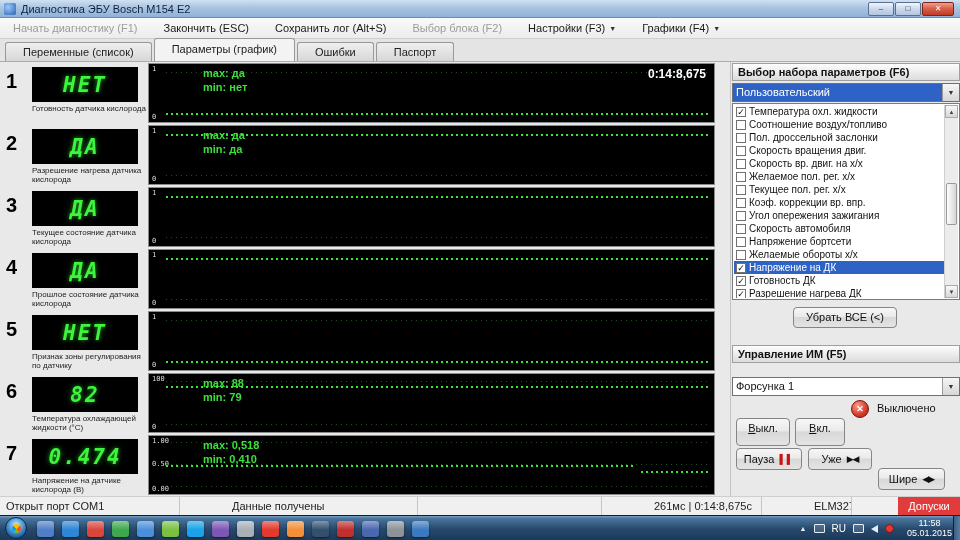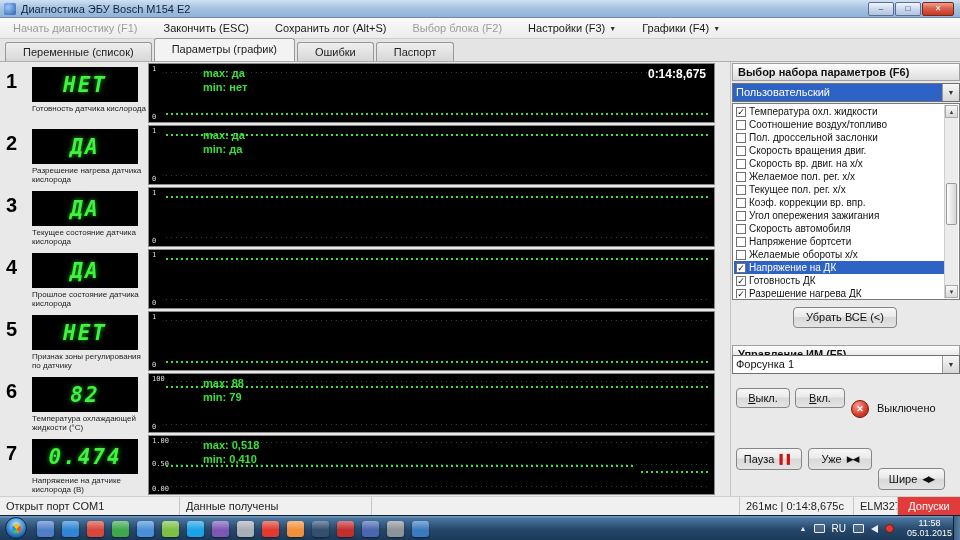--- a/index.html
+++ b/index.html
@@ -82,40 +82,40 @@
     background:linear-gradient(#f8f8f8,#d8d8d8); border:1px solid #aaa; }
   .sarrow.up { top:0; } .sarrow.down { bottom:0; }
   .sthumb { position:absolute; left:1px; top:78px; width:11px; height:42px;
     background:linear-gradient(90deg,#fdfdfd,#d5d5d5); border:1px solid #9a9a9a; border-radius:2px; }
 
   .btn { background:linear-gradient(180deg,#f7f7f7,#eaeaea 45%,#d8d8d8 50%,#e4e4e4);
     border:1px solid #858585; border-radius:4px; font-size:11px; color:#111; text-align:center; }
   .btn-clear { position:absolute; left:62px; top:245px; width:104px; height:21px; line-height:19px; }
 
   .hdr2 { top:283px; }
-  .combo2 { top:293px; }
-  .im-btn { position:absolute; top:326px; height:20px; line-height:18px; }
+  .combo2 { top:315px; }
+  .im-btn { position:absolute; top:356px; height:28px; line-height:18px; }
   .im-btn::first-letter { text-decoration:underline; }
   .im-off { left:5px; width:54px; }
   .im-on  { left:64px; width:50px; }
   .stop-btn { position:absolute; left:120px; top:338px; width:18px; height:18px; border-radius:50%;
     background:radial-gradient(circle at 35% 30%, #ff9a8a,#d43b2a 60%,#a81f12); border:1px solid #7a1208;
     color:#fff; font-size:9px; font-weight:bold; line-height:16px; text-align:center; }
   .im-state { position:absolute; left:146px; top:340px; font-size:11px; color:#111; }
 
   .tbtn { position:absolute; top:386px; height:22px; display:flex; align-items:center; justify-content:center; gap:5px; }
   .t-pause { left:5px;  width:66px; }
   .t-narrow { left:77px; width:64px; }
   .t-wide  { left:147px; width:67px;margin-top:20px; }
   .pause-icon { color:#cc1111; font-size:9px; font-weight:bold; letter-spacing:1px; }
   .arrow-icon { font-size:9px; color:#111; letter-spacing:-1px; }
 
   
   .statusbar { position:absolute; top:496px; left:0; width:960px; height:19px; background:#f0f0f0;
-    border-top:1px solid #cfcfcf; display:flex; font-size:11px; color:#222; }
+    border-top:1px solid #cfcfcf; display:flex; font-size:11px; color:#222;gap:46px; }
   .sseg { border-right:1px solid #c6c6c6; padding:0 6px; line-height:18px; white-space:nowrap; overflow:hidden; }
   .s1 { width:180px; } .s2 { width:192px; } .s3 { flex:1; } .s4 { width:114px; } .s5 { width:44px; }
   .s6 { width:62px; background:#e23b3b; color:#fff; border-right:none; text-align:center; }
 
   
   .taskbar { position:absolute; top:515px; left:0; width:960px; height:25px;
     background:linear-gradient(180deg,#7ba2c4 0,#4a759e 10%,#27486b 55%,#1b3a5a 100%);
     border-top:1px solid #0d2135; }
   .start-orb { position:absolute; left:5px; top:1px; width:22px; height:22px; border-radius:50%;
     background:radial-gradient(circle at 50% 35%, #d7ecff 0%, #6db2e8 30%, #1e62a8 72%, #0a3766 100%);

